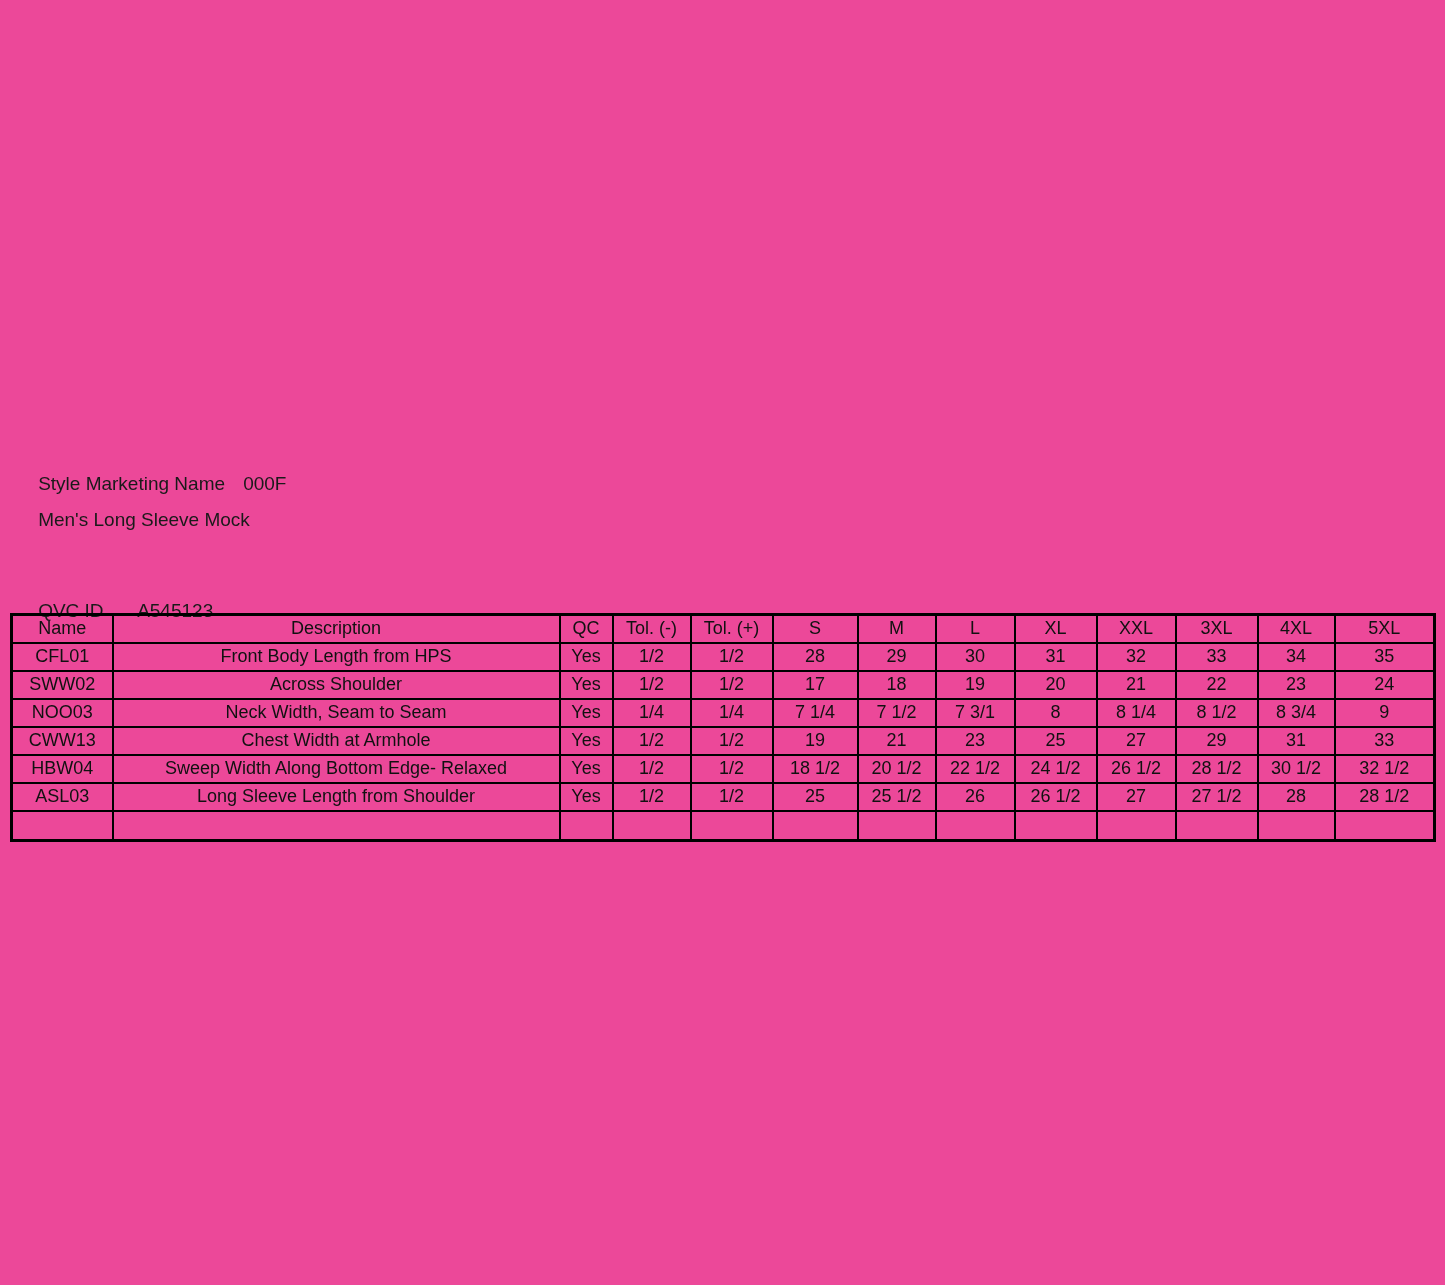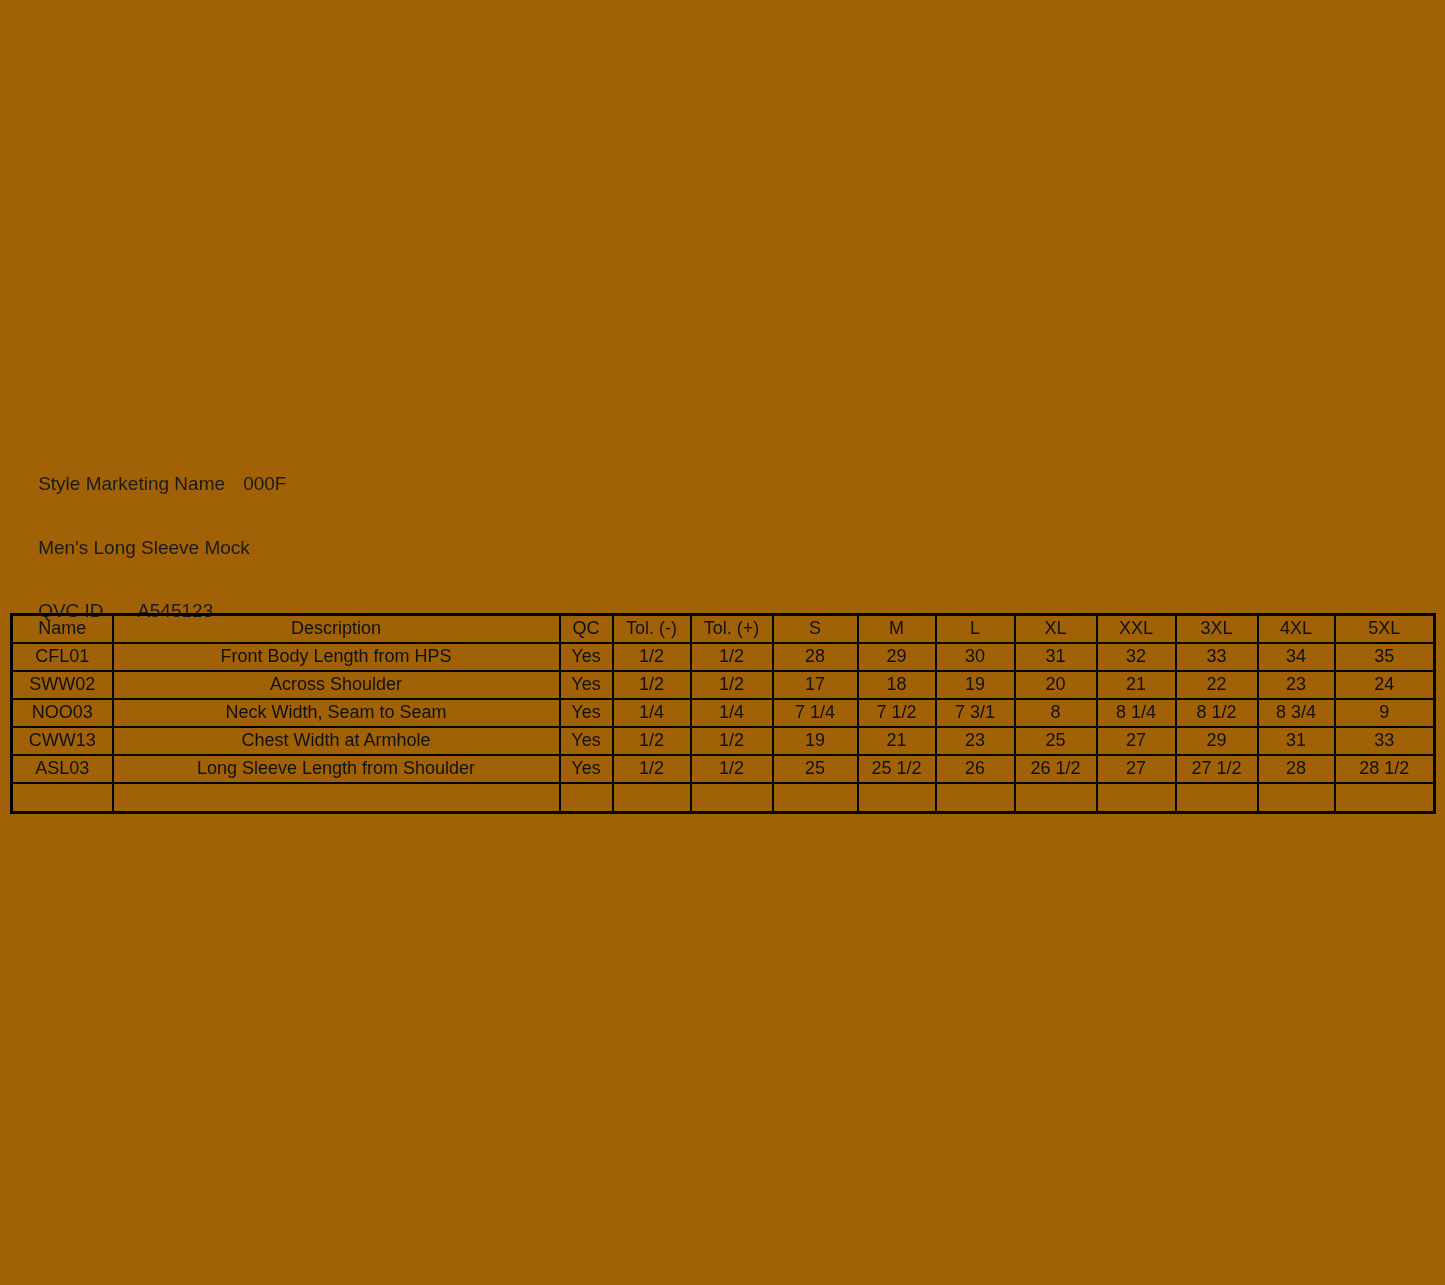--- a/index.html
+++ b/index.html
@@ -6,33 +6,33 @@
   html, body { background: #ffffff; }
   body {
     font-family: "Liberation Sans", sans-serif;
     color: #000000;
     -webkit-font-smoothing: antialiased;
   }
   .doc {
     position: relative;
     width: 1445px;
     height: 1285px;
-    background: #a16207;
+    background: #ec4899;
     overflow: hidden;
   }
   .meta-line {
     position: absolute;
     left: 17px;
     font-size: 19px;
     line-height: 23px;
     white-space: pre;
     color: #1a1a1a;
   }
   .line-style   { top: 449px; }
-  .line-product { top: 513px; }
+  .line-product { top: 485px; }
   .line-qvc     { top: 560px; }
   .label-style { display: inline-block; min-width: 205px; }
   .label-qvc   { display: inline-block; min-width: 99px; margin-top: 16px; }
 
   table.spec {
     position: absolute;
     left: 10px;
     top: 613px;
     width: 1424px;
     border-collapse: collapse;
@@ -173,20 +173,35 @@
           <td>19</td>
           <td>21</td>
           <td>23</td>
           <td>25</td>
           <td>27</td>
           <td>29</td>
           <td>31</td>
           <td>33</td>
         </tr>
         <tr>
+          <td>HBW04</td>
+          <td>Sweep Width Along Bottom Edge- Relaxed</td>
+          <td>Yes</td>
+          <td>1/2</td>
+          <td>1/2</td>
+          <td>18 1/2</td>
+          <td>20 1/2</td>
+          <td>22 1/2</td>
+          <td>24 1/2</td>
+          <td>26 1/2</td>
+          <td>28 1/2</td>
+          <td>30 1/2</td>
+          <td>32 1/2</td>
+        </tr>
+        <tr>
           <td>ASL03</td>
           <td>Long Sleeve Length from Shoulder</td>
           <td>Yes</td>
           <td>1/2</td>
           <td>1/2</td>
           <td>25</td>
           <td>25 1/2</td>
           <td>26</td>
           <td>26 1/2</td>
           <td>27</td>

